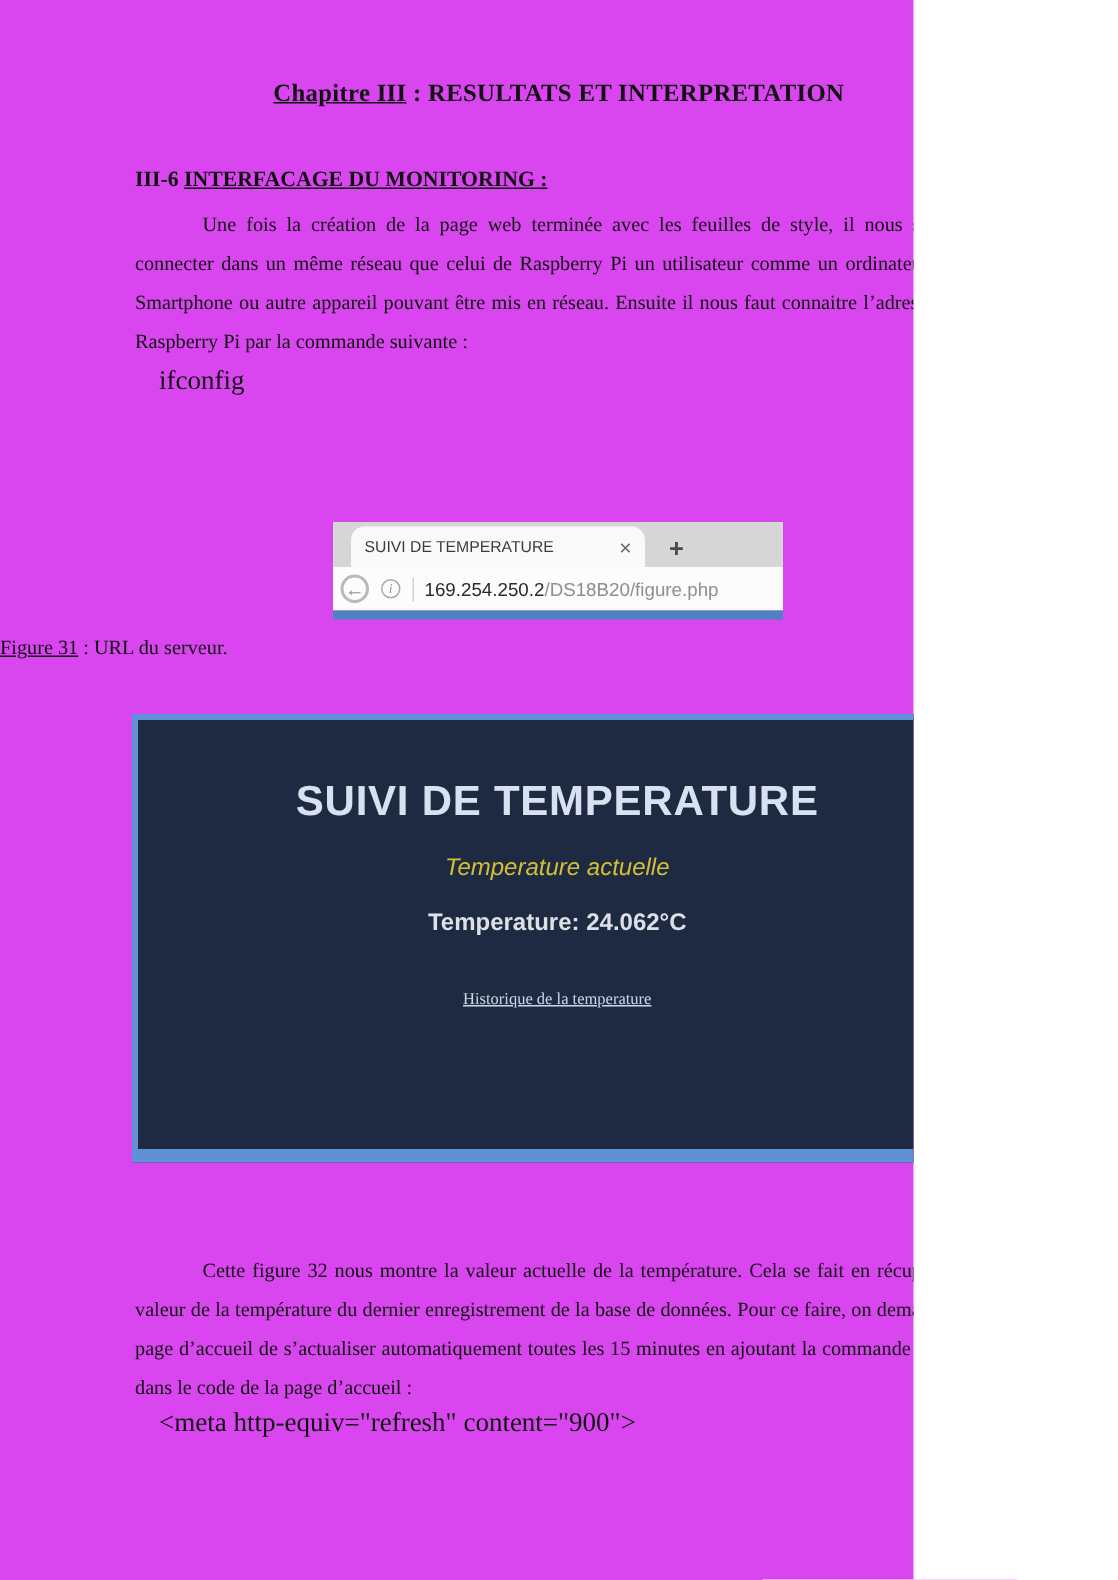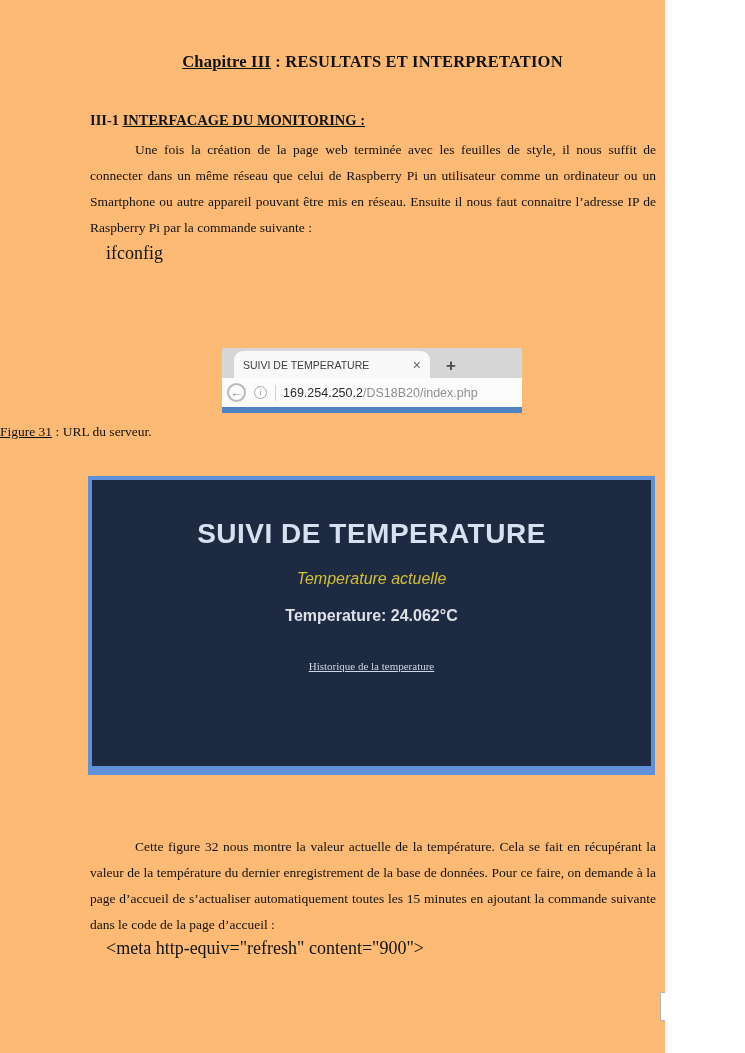--- a/index.html
+++ b/index.html
@@ -1,17 +1,17 @@
 <!DOCTYPE html>
 <html><head>
 <meta charset="utf-8">
 <style>
   html,body{margin:0;padding:0;background:#ffffff;}
   .page{
-    position:relative; width:665px; height:1053px; background:#fdba74;
+    position:relative; width:609px; height:1053px; background:#d946ef;
     font-family:"Liberation Serif", serif; color:#111; overflow:hidden;
   }
   .abs{position:absolute;}
   
   .chapter-title{
     top:52px; left:0; width:745px; text-align:center;
     font-size:16.5px; font-weight:bold; letter-spacing:.2px;
   }
   .chapter-title .u{text-decoration:underline;}
   .section-heading{ top:112px; left:90px; font-size:14.5px; font-weight:bold;}
@@ -90,41 +90,41 @@
 </head>
 <body>
 
 <div class="page">
 
   <div class="abs chapter-title">
     <span class="u">Chapitre III</span><span> : RESULTATS ET INTERPRETATION</span>
   </div>
 
   <div class="abs section-heading">
-    <span>III-1 </span><span class="u">INTERFACAGE DU MONITORING :</span>
+    <span>III-6 </span><span class="u">INTERFACAGE DU MONITORING :</span>
   </div>
 
   <div class="abs para para1">Une fois la création de la page web terminée avec les feuilles de style, il nous suffit de connecter dans un même réseau que celui de Raspberry Pi un utilisateur comme un ordinateur ou un Smartphone ou autre appareil pouvant être mis en réseau. Ensuite il nous faut connaitre l’adresse IP de Raspberry Pi par la commande suivante :</div>
 
   <div class="abs cmdline cmd1">ifconfig</div>
 
 
   <div class="abs browser">
     <div class="tabbar">
       <div class="tab">
         <span class="tab-title">SUIVI DE TEMPERATURE</span>
         <span class="tab-close">×</span>
       </div>
       <span class="newtab">+</span>
     </div>
     <div class="toolbar">
       <span class="back-btn">←</span>
       <span class="info-btn">i</span>
       <span class="url-sep"></span>
-      <span class="url-text"><span class="url-host">169.254.250.2</span><span class="url-path">/DS18B20/index.php</span></span>
+      <span class="url-text"><span class="url-host">169.254.250.2</span><span class="url-path">/DS18B20/figure.php</span></span>
     </div>
     <div class="bluebar"></div>
   </div>
 
   <div class="abs caption caption31">
     <span class="u">Figure 31</span><span> : URL du serveur.</span>
   </div>
 
   <div class="abs webpage">
     <div class="wp-abs wp-title">SUIVI DE TEMPERATURE</div>

